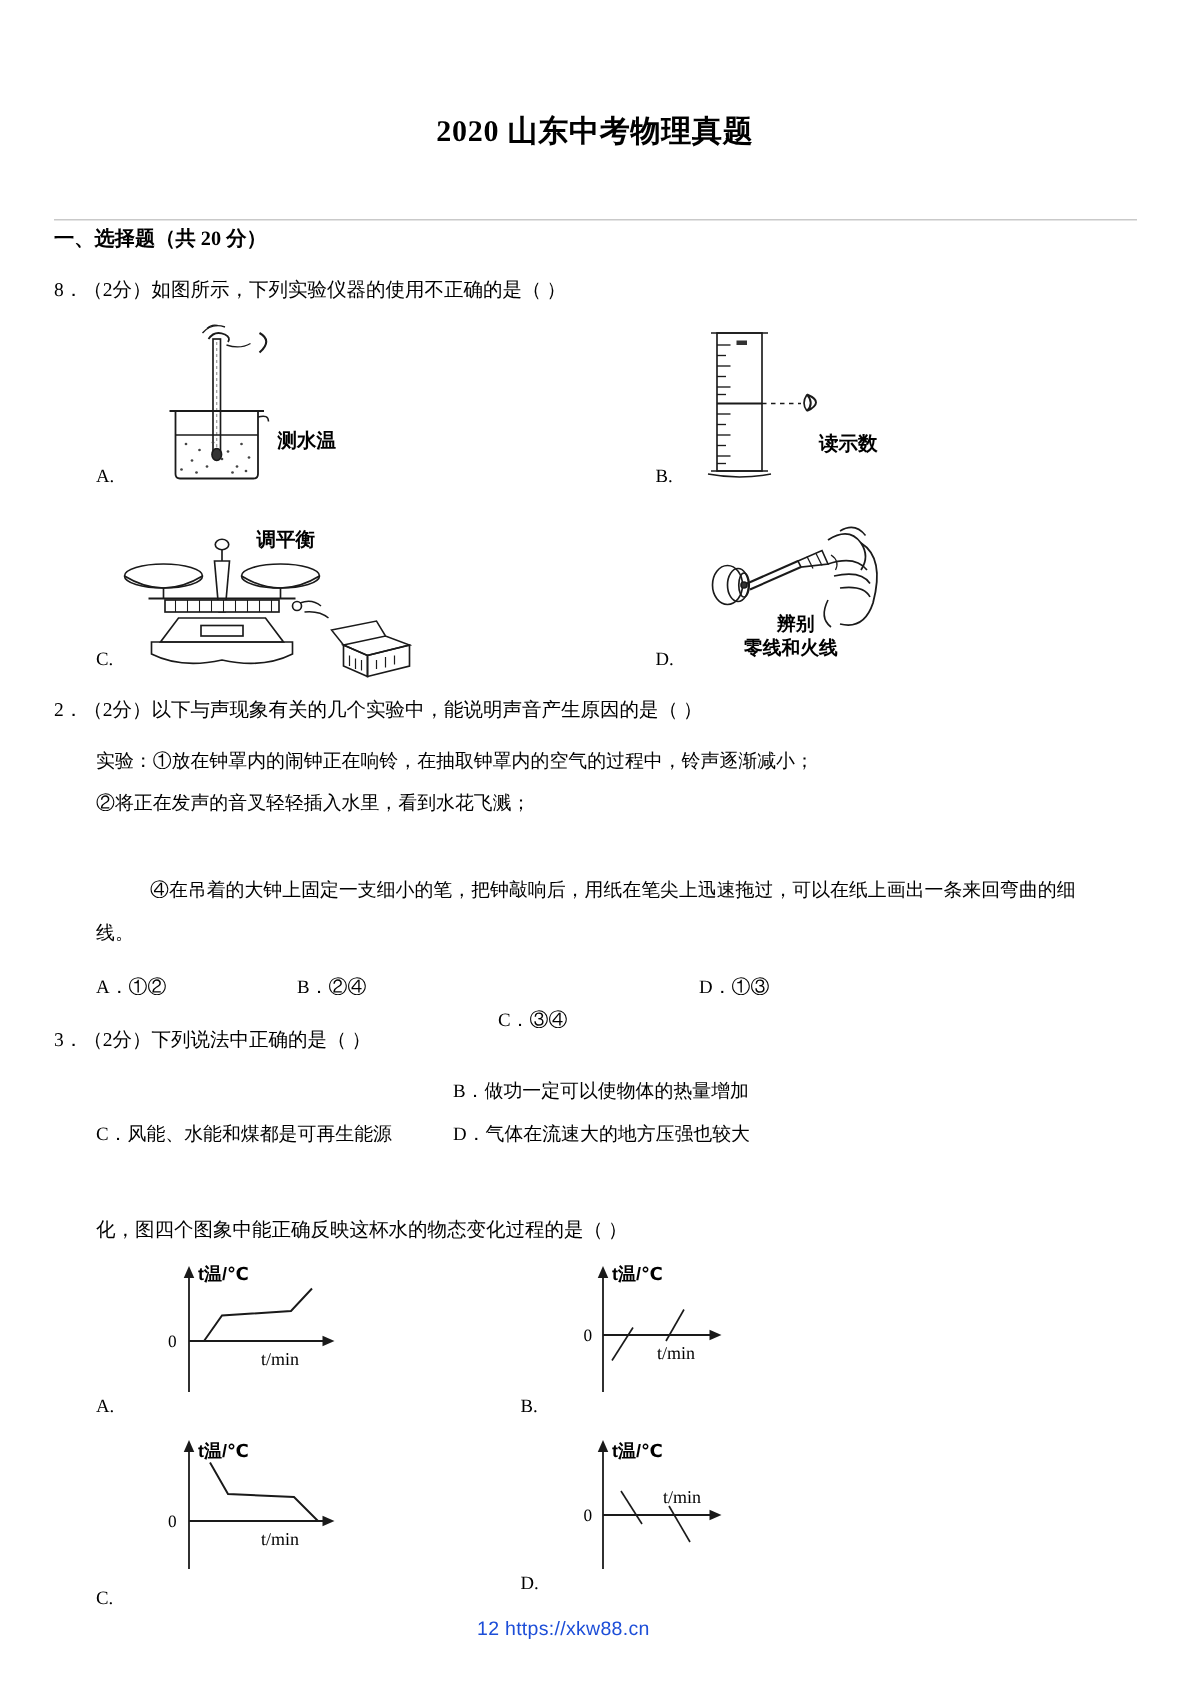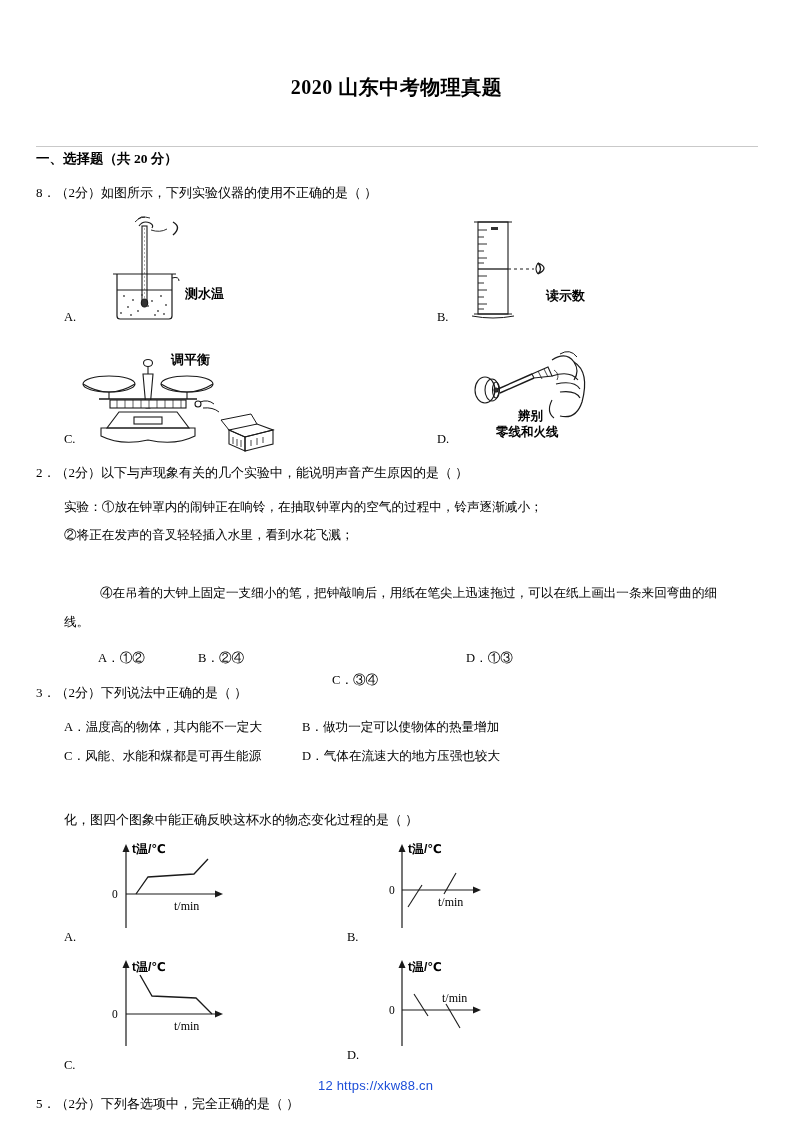--- a/index.html
+++ b/index.html
@@ -262,27 +262,26 @@
       <text class="cn-label" x="36" y="96" font-size="12.5" fill="#000">零线和火线</text>
     </svg>
   </div>
   <div class="opt-label" style="left:437px; top:432px;">D.</div>
 
   <div class="q-line" style="left:36px; top:463px;">2．（2分）以下与声现象有关的几个实验中，能说明声音产生原因的是（      ）</div>
   <div class="q-body" style="left:64px; top:497px;">实验：①放在钟罩内的闹钟正在响铃，在抽取钟罩内的空气的过程中，铃声逐渐减小；</div>
   <div class="q-body" style="left:64px; top:525px;">②将正在发声的音叉轻轻插入水里，看到水花飞溅；</div>
   <div class="q-body" style="left:64px; top:583px;margin-left:36px;">④在吊着的大钟上固定一支细小的笔，把钟敲响后，用纸在笔尖上迅速拖过，可以在纸上画出一条来回弯曲的细</div>
   <div class="q-body" style="left:64px; top:612px;">线。</div>
-  <div class="q-body" style="left:64px; top:648px;margin-left:34px;">A．①②</div>
+  <div class="q-body" style="left:64px; top:648px;">A．①②</div>
   <div class="q-body" style="left:198px; top:648px;">B．②④</div>
   <div class="q-body" style="left:332px; top:648px;margin-top:22px;">C．③④</div>
   <div class="q-body" style="left:466px; top:648px;">D．①③</div>
 
   <div class="q-line" style="left:36px; top:683px;">3．（2分）下列说法中正确的是（      ）</div>
-  <div class="q-body" style="left:64px; top:717px;">A．温度高的物体，其内能不一定大</div>
   <div class="q-body" style="left:302px; top:717px;">B．做功一定可以使物体的热量增加</div>
   <div class="q-body" style="left:64px; top:746px;">C．风能、水能和煤都是可再生能源</div>
   <div class="q-body" style="left:302px; top:746px;">D．气体在流速大的地方压强也较大</div>
 
   <div class="q-line" style="left:64px; top:810px;">化，图四个图象中能正确反映这杯水的物态变化过程的是（      ）</div>
 
   <div class="fig" style="left:90px; top:840px;">
     <svg width="210" height="95" viewBox="0 0 210 95">
       <g stroke="#1a1a1a" stroke-width="1.2" fill="none">
 
@@ -349,15 +348,14 @@
       </g>
       <text x="19" y="56" font-size="11.5" fill="#000" font-family="'Liberation Serif',serif">0</text>
       <text class="cn-label" x="38" y="13" font-size="12" fill="#000">t温/℃</text>
       <text x="72" y="44" font-size="12" fill="#000" font-family="'Liberation Serif',serif">t/min</text>
     </svg>
   </div>
   <div class="opt-label" style="left:347px; top:1048px;">D.</div>
 
   <div class="watermark">12 https://xkw88.cn</div>
 
-  <div class="q-line" style="left:36px; top:1094px;">5．（2分）下列各选项中，完全正确的是（      ）</div>
 
 </div>
 
 </body></html>

